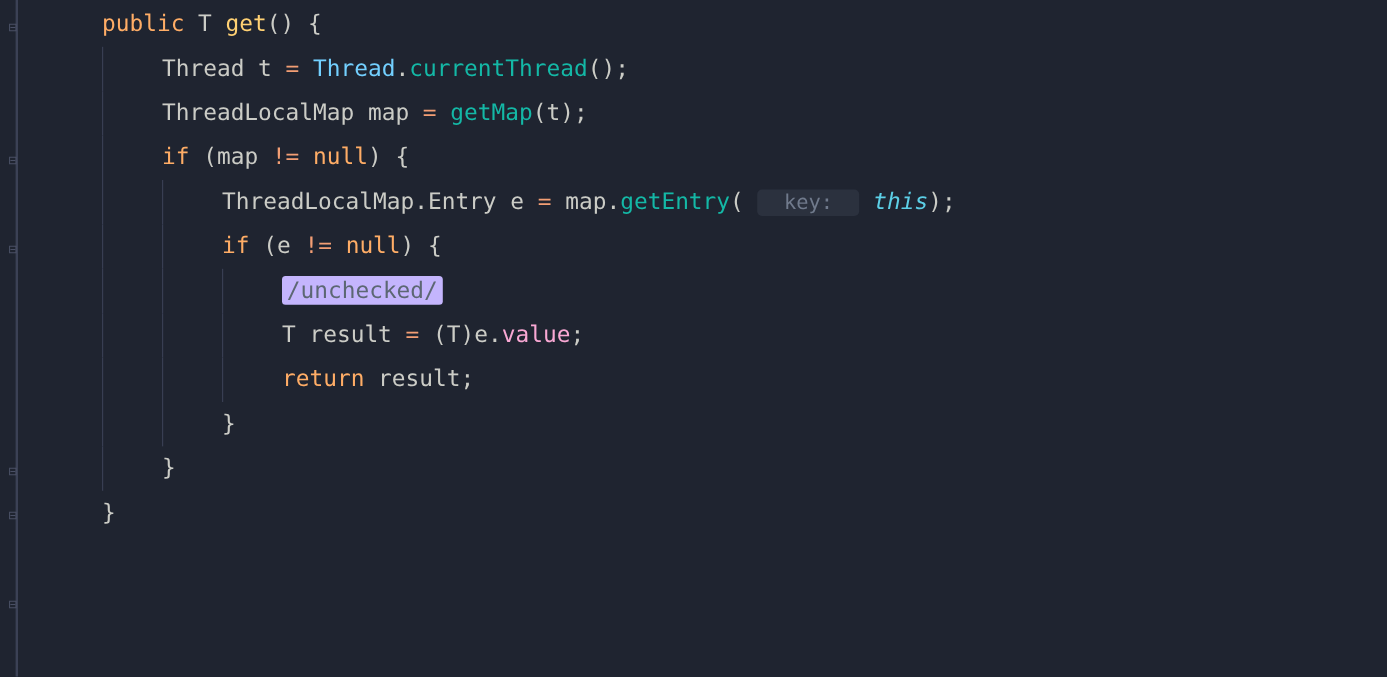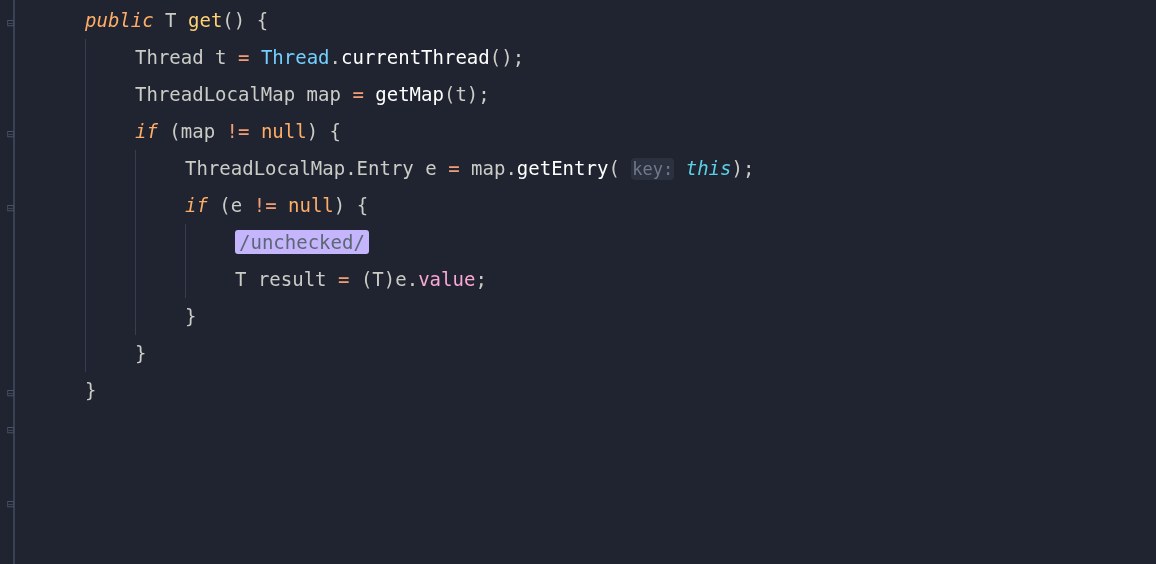--- a/index.html
+++ b/index.html
@@ -50,33 +50,32 @@
     .code-area {
       padding-left: 85px;
       padding-top: 2px;
     }
     .code-line {
       white-space: pre;
       height: 37px;
     }
     .kw-italic {
       color: #ffad66;
-      font-style: italic;
     }
     .type {
       color: #cbccc6;
     }
     .method {
       color: #ffd173;
     }
     .static-class {
       color: #73d0ff;
     }
     .method-call {
-      color: #ffffff;
+      color: #14b8a6;
     }
     .punct {
       color: #cbccc6;
     }
     .paren {
       color: #cbccc6;
     }
     .op {
       color: #f29e74;
     }
@@ -95,21 +94,21 @@
     }
     .comment-box {
       background: #c4b5fd;
       color: #5c6773;
       padding: 1px 4px;
       border-radius: 3px;
     }
     .param-hint {
       background: #2b313e;
       color: #707a8c;
-      padding: 1px 1px;
+      padding: 1px 22px;
       border-radius: 4px;
       font-size: 17px;
     }
     .guide-span {
       display: inline-block;
       width: 50px;
       border-left: 1px solid #383e52;
       height: 100%;
       vertical-align: top;
     }
@@ -158,20 +157,21 @@
   <div class="code-line"><span class="guide-span"></span><span class="kw-italic">if</span><span> </span><span class="paren">(</span><span class="ident">map</span><span> </span><span class="op">!=</span><span> </span><span class="null">null</span><span class="paren">)</span><span> </span><span class="punct">{</span></div>
 
   <div class="code-line"><span class="guide-span"></span><span class="guide-span"></span><span class="type">ThreadLocalMap</span><span class="punct">.</span><span class="type">Entry</span><span> </span><span class="ident">e</span><span> </span><span class="op">=</span><span> </span><span class="ident">map</span><span class="punct">.</span><span class="method-call">getEntry</span><span class="paren">(</span><span> </span><span class="param-hint">key:</span><span> </span><span class="this">this</span><span class="paren">)</span><span class="punct">;</span></div>
 
   <div class="code-line"><span class="guide-span"></span><span class="guide-span"></span><span class="kw-italic">if</span><span> </span><span class="paren">(</span><span class="ident">e</span><span> </span><span class="op">!=</span><span> </span><span class="null">null</span><span class="paren">)</span><span> </span><span class="punct">{</span></div>
 
   <div class="code-line"><span class="guide-span"></span><span class="guide-span"></span><span class="guide-span"></span><span class="comment-box">/unchecked/</span></div>
 
   <div class="code-line"><span class="guide-span"></span><span class="guide-span"></span><span class="guide-span"></span><span class="type">T</span><span> </span><span class="ident">result</span><span> </span><span class="op">=</span><span> </span><span class="paren">(</span><span class="type">T</span><span class="paren">)</span><span class="ident">e</span><span class="punct">.</span><span class="field">value</span><span class="punct">;</span></div>
 
+  <div class="code-line"><span class="guide-span"></span><span class="guide-span"></span><span class="guide-span"></span><span class="kw-italic">return</span><span> </span><span class="ident">result</span><span class="punct">;</span></div>
 
   <div class="code-line"><span class="guide-span"></span><span class="guide-span"></span><span class="punct">}</span></div>
 
   <div class="code-line"><span class="guide-span"></span><span class="punct">}</span></div>
 
 
   <div class="code-line"><span class="punct">}</span></div>
 
 </div>
 

